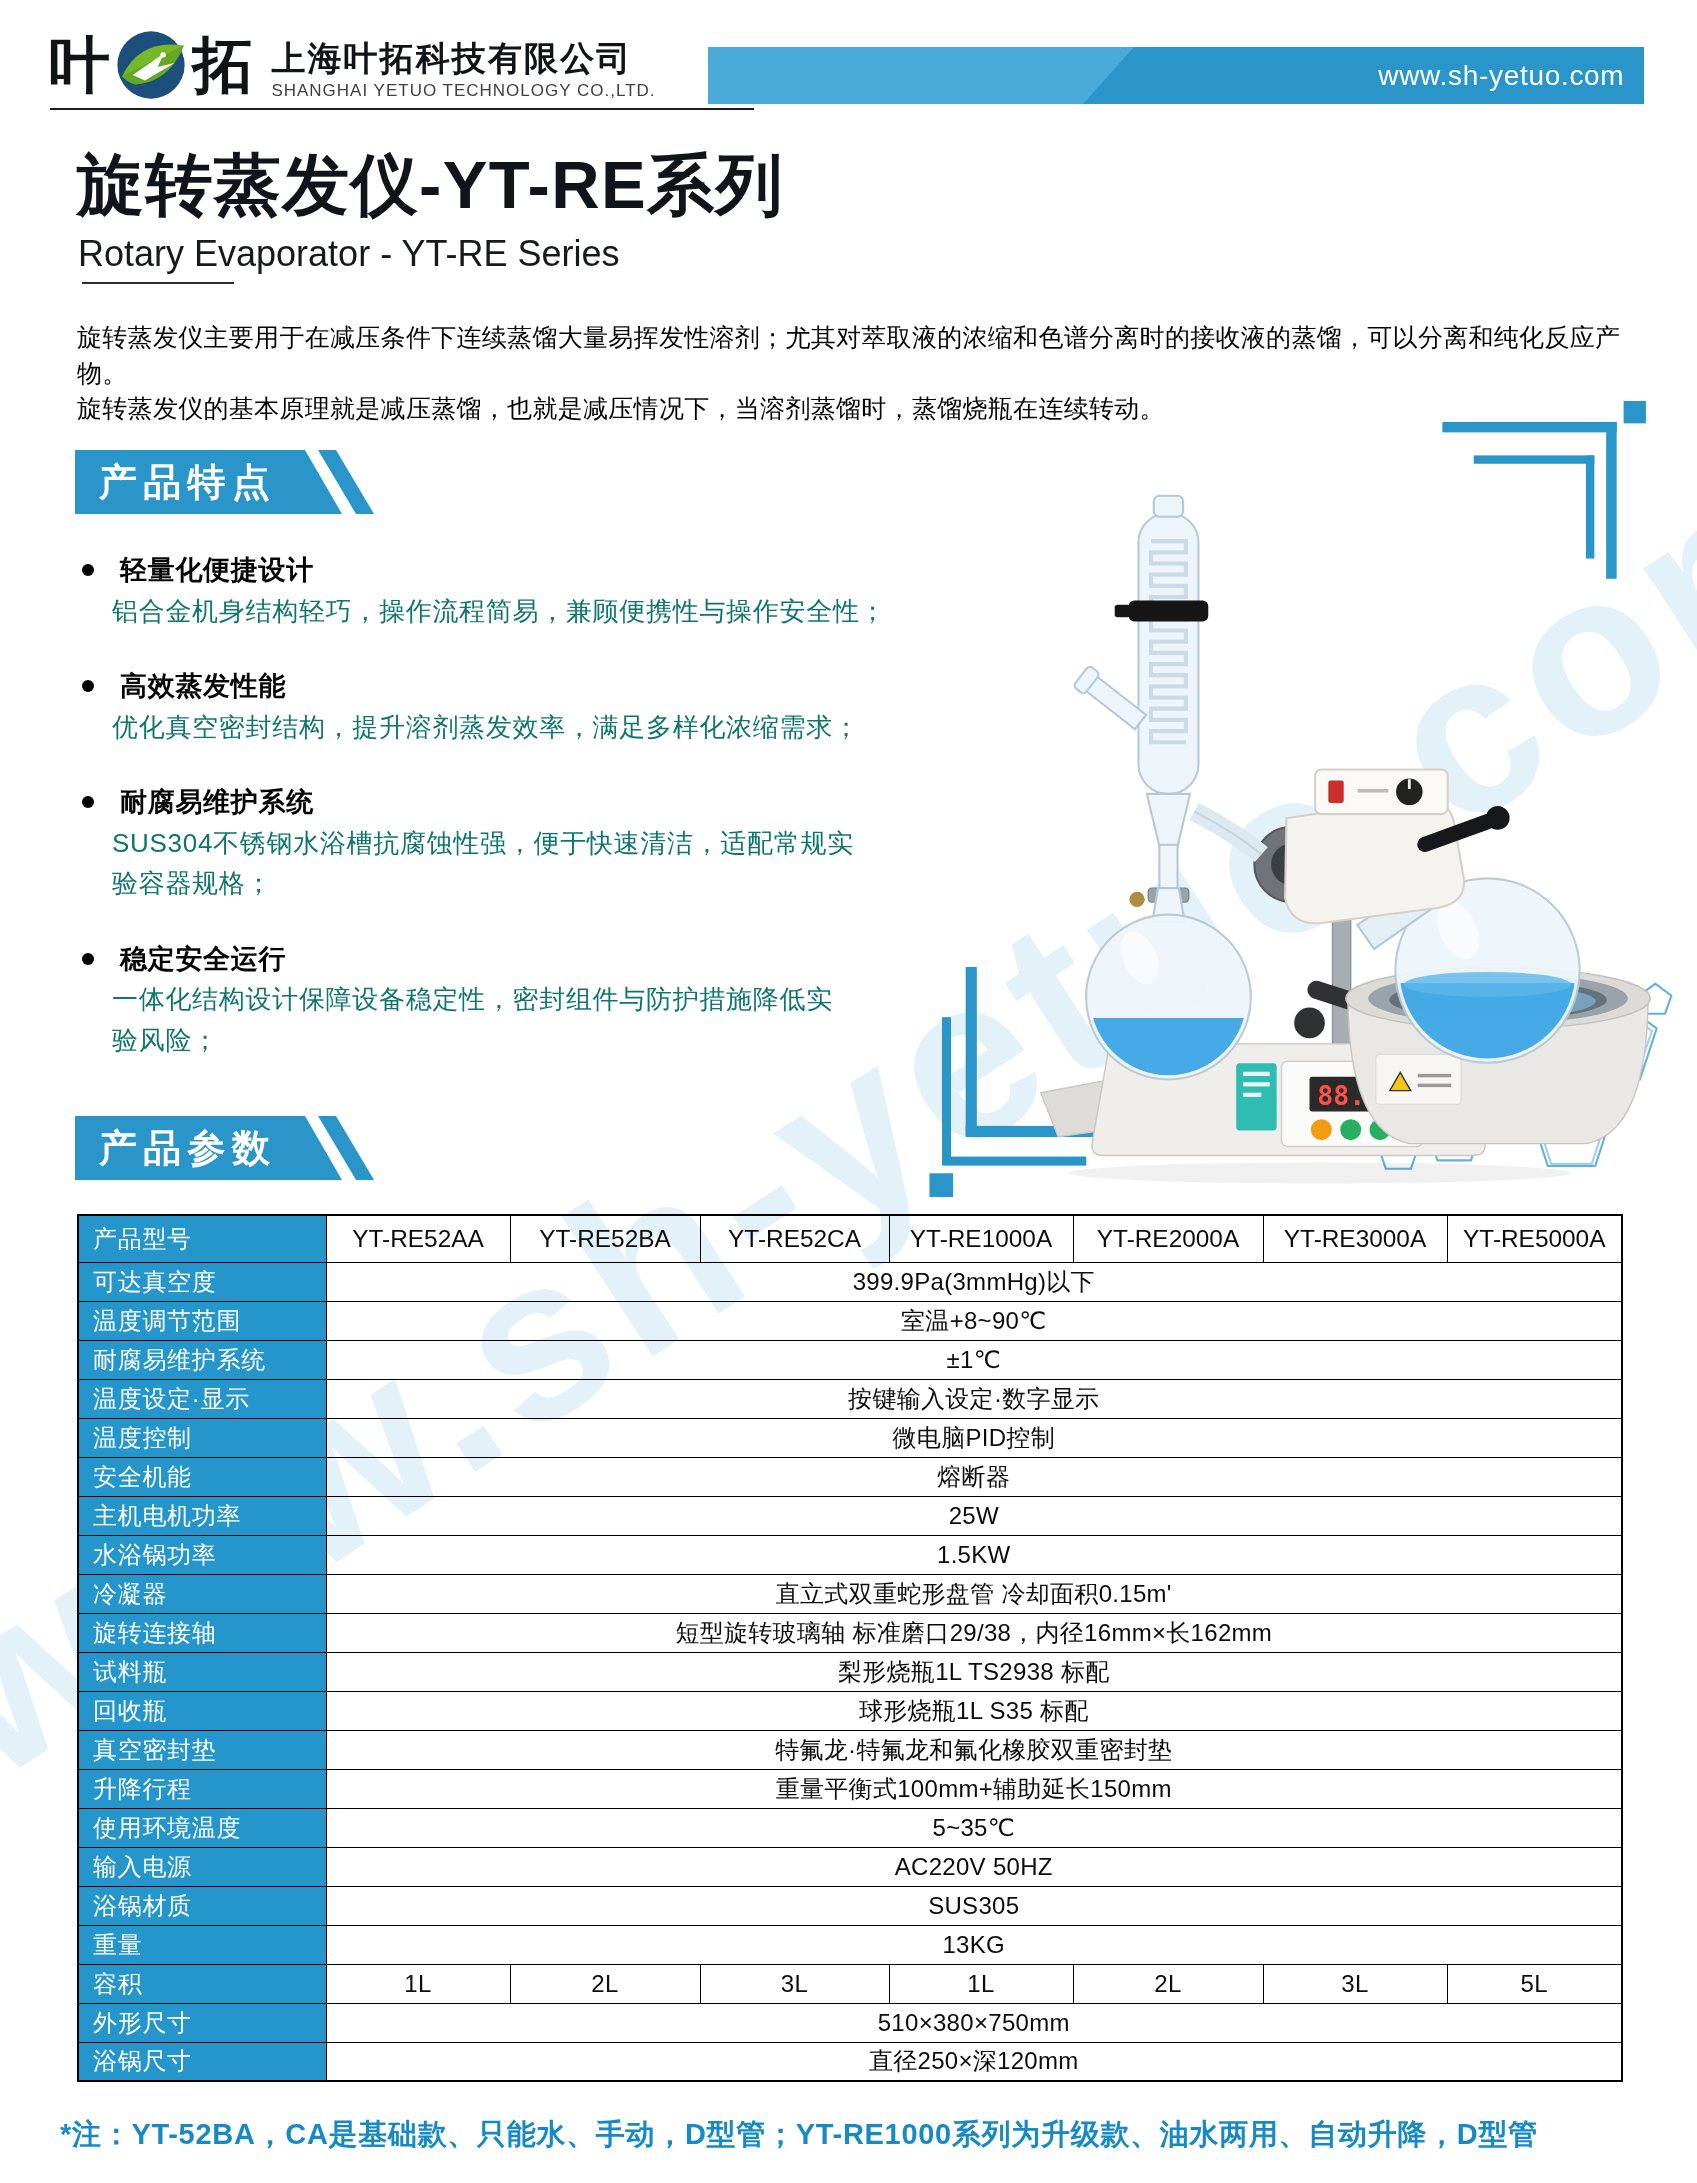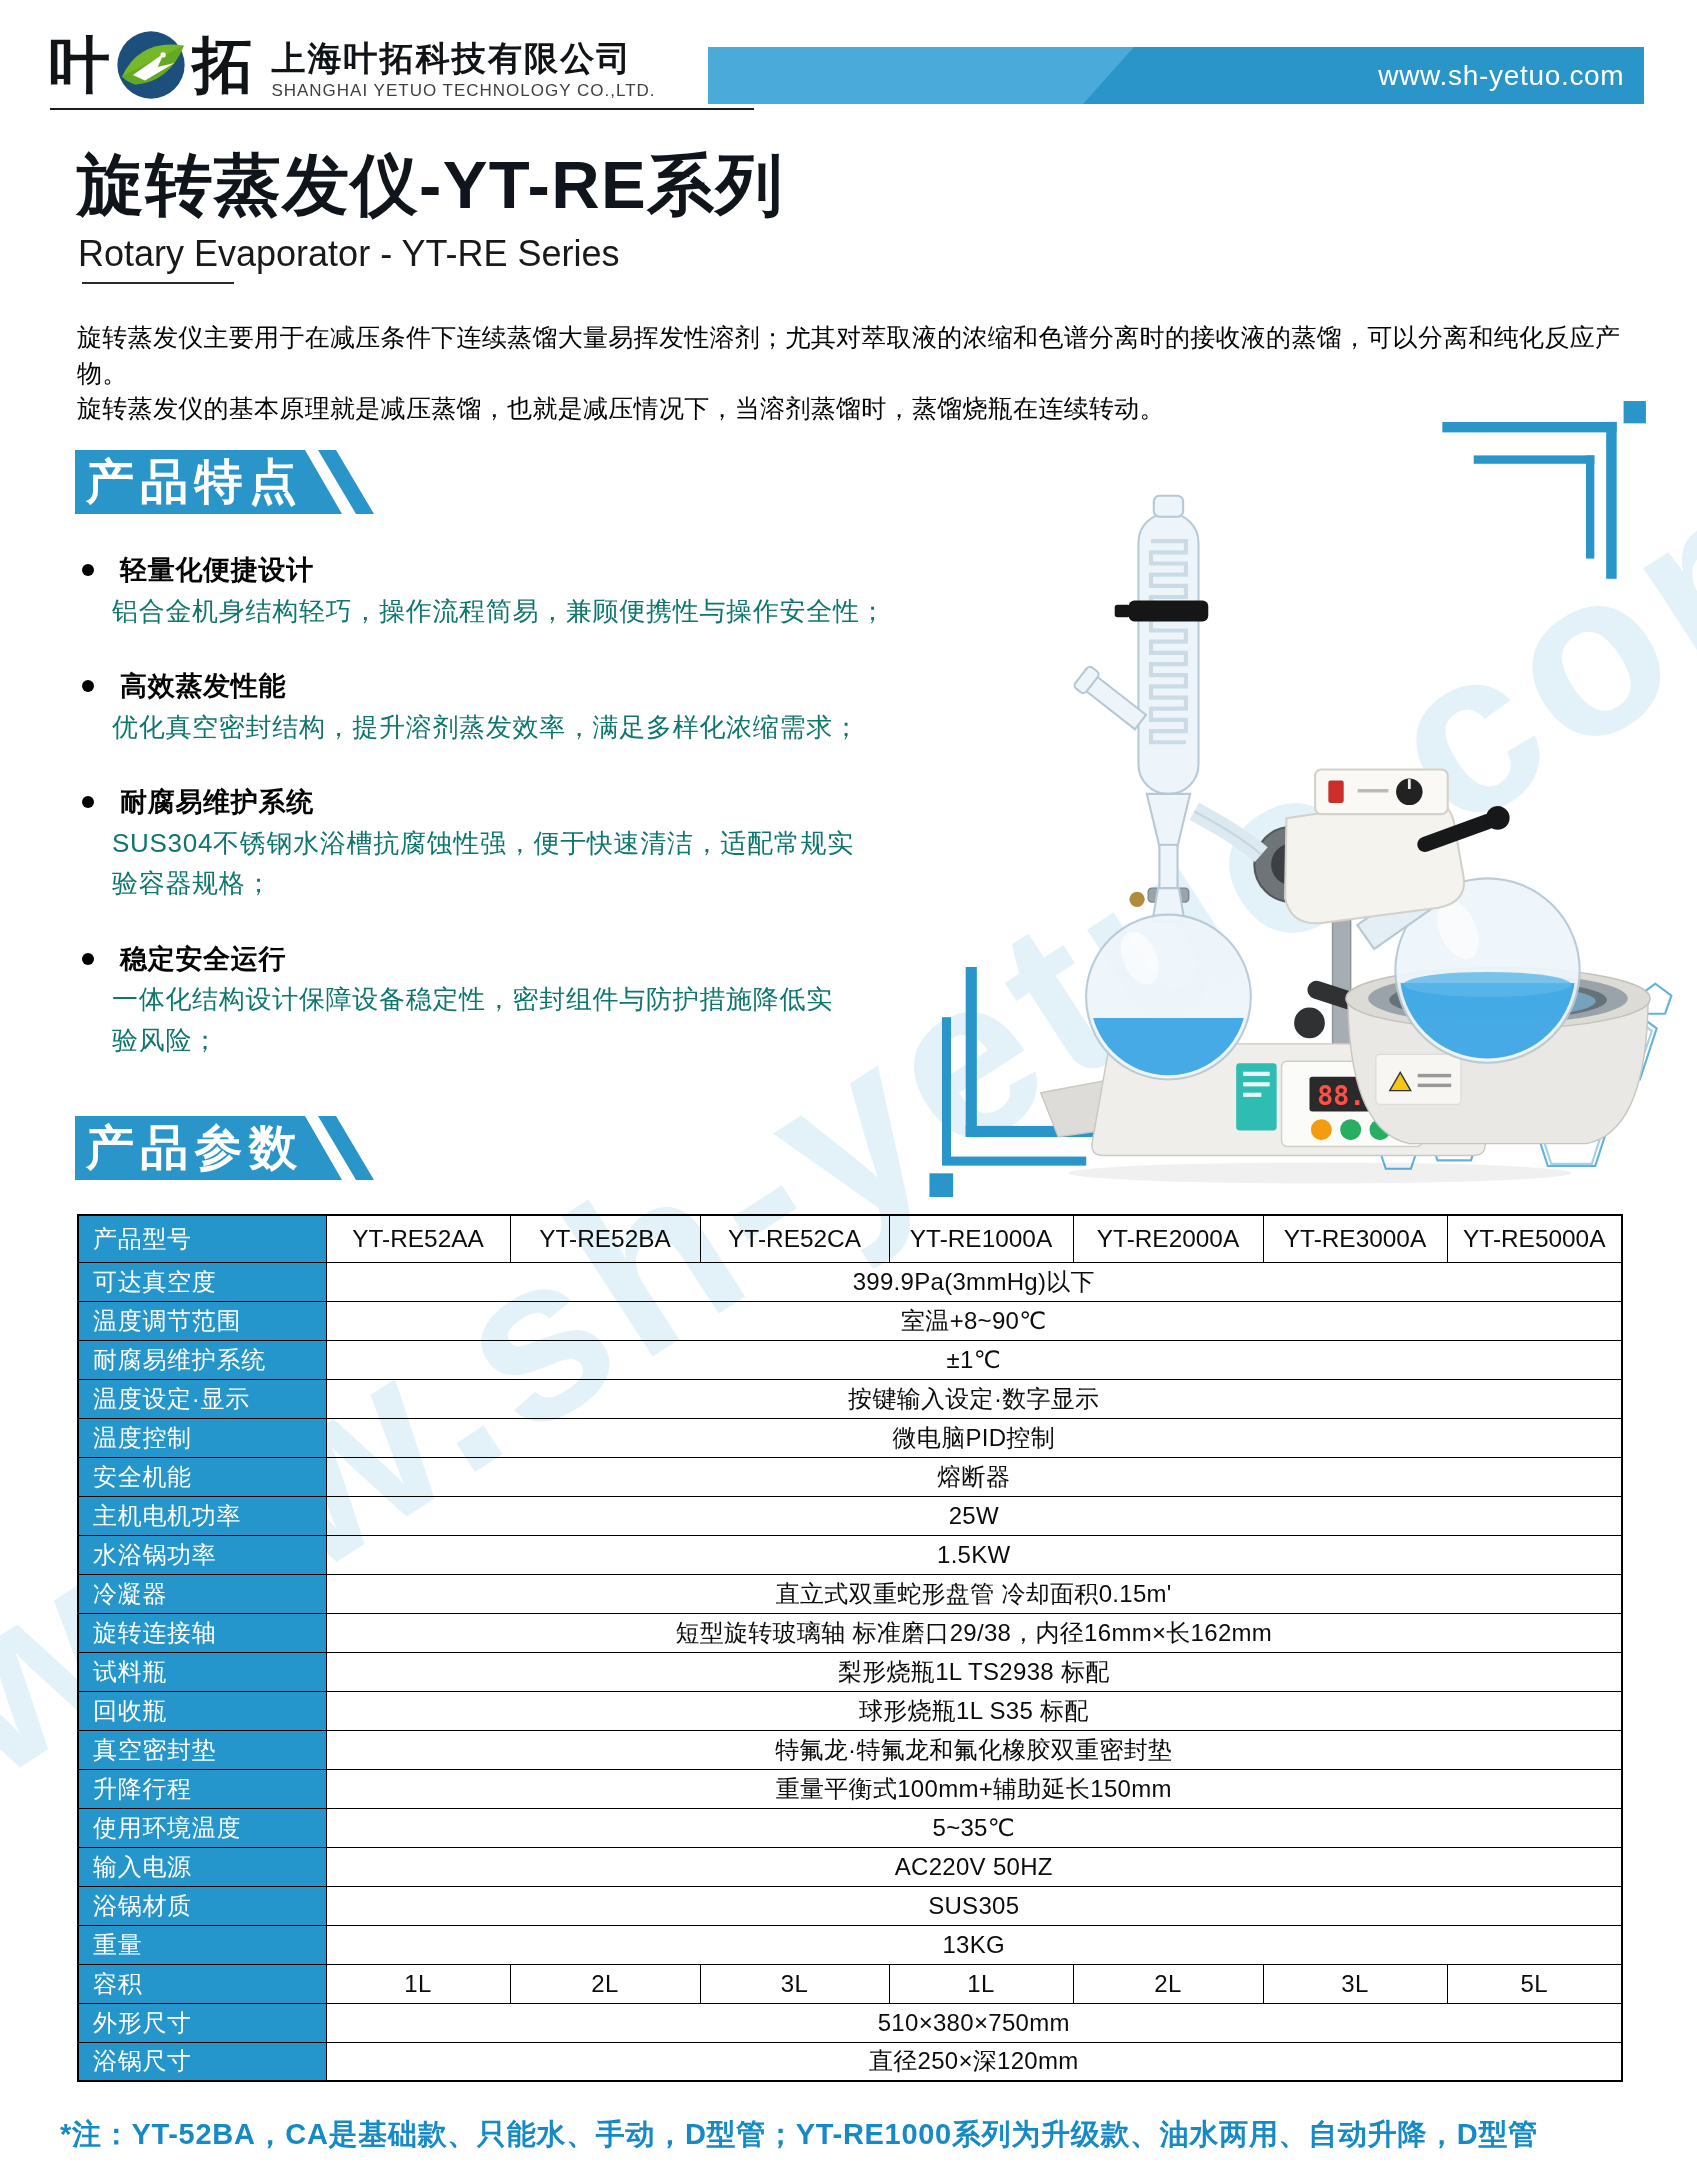--- a/index.html
+++ b/index.html
@@ -34,22 +34,22 @@
   .title-en{position:absolute;left:78px;top:233px;font-size:36px;font-weight:400;color:#17191b;z-index:2;}
   .title-underline{position:absolute;left:82px;top:282px;width:152px;height:2.1px;background:#2b2b2b;z-index:2;}
 
   
   .intro{position:absolute;left:77px;top:320px;width:1571px;z-index:2;
       font-size:25px;line-height:1.42;color:#050505;letter-spacing:0.3px;}
 
   
   .section-banner{position:absolute;left:75px;width:267px;height:64px;background:#2995c9;z-index:2;
       clip-path:polygon(0 0,230px 0,267px 64px,0 64px);}
-  .section-banner .sec-label{display:block;line-height:64px;padding-left:11px;color:#fff;
-      font-size:48px;font-weight:700;letter-spacing:6.3px;}
+  .section-banner .sec-label{display:block;line-height:64px;padding-left:24px;color:#fff;
+      font-size:38px;font-weight:700;letter-spacing:6.3px;}
   .section-stripe{position:absolute;left:318px;width:57px;height:64px;background:#2995c9;z-index:2;
       clip-path:polygon(0 0,18px 0,56px 64px,38px 64px);}
   #features-banner{top:450px;} #features-stripe{top:450px;}
   #params-banner{top:1116px;}  #params-stripe{top:1116px;}
 
   
   .features{position:absolute;left:82px;top:550px;width:842px;z-index:2;}
   .feat{margin-bottom:35px;}
   .feat-head{display:flex;align-items:center;gap:8px;}
   .dot{width:12px;height:12px;border-radius:50%;background:#000;margin-right:18px;flex:0 0 auto;}

